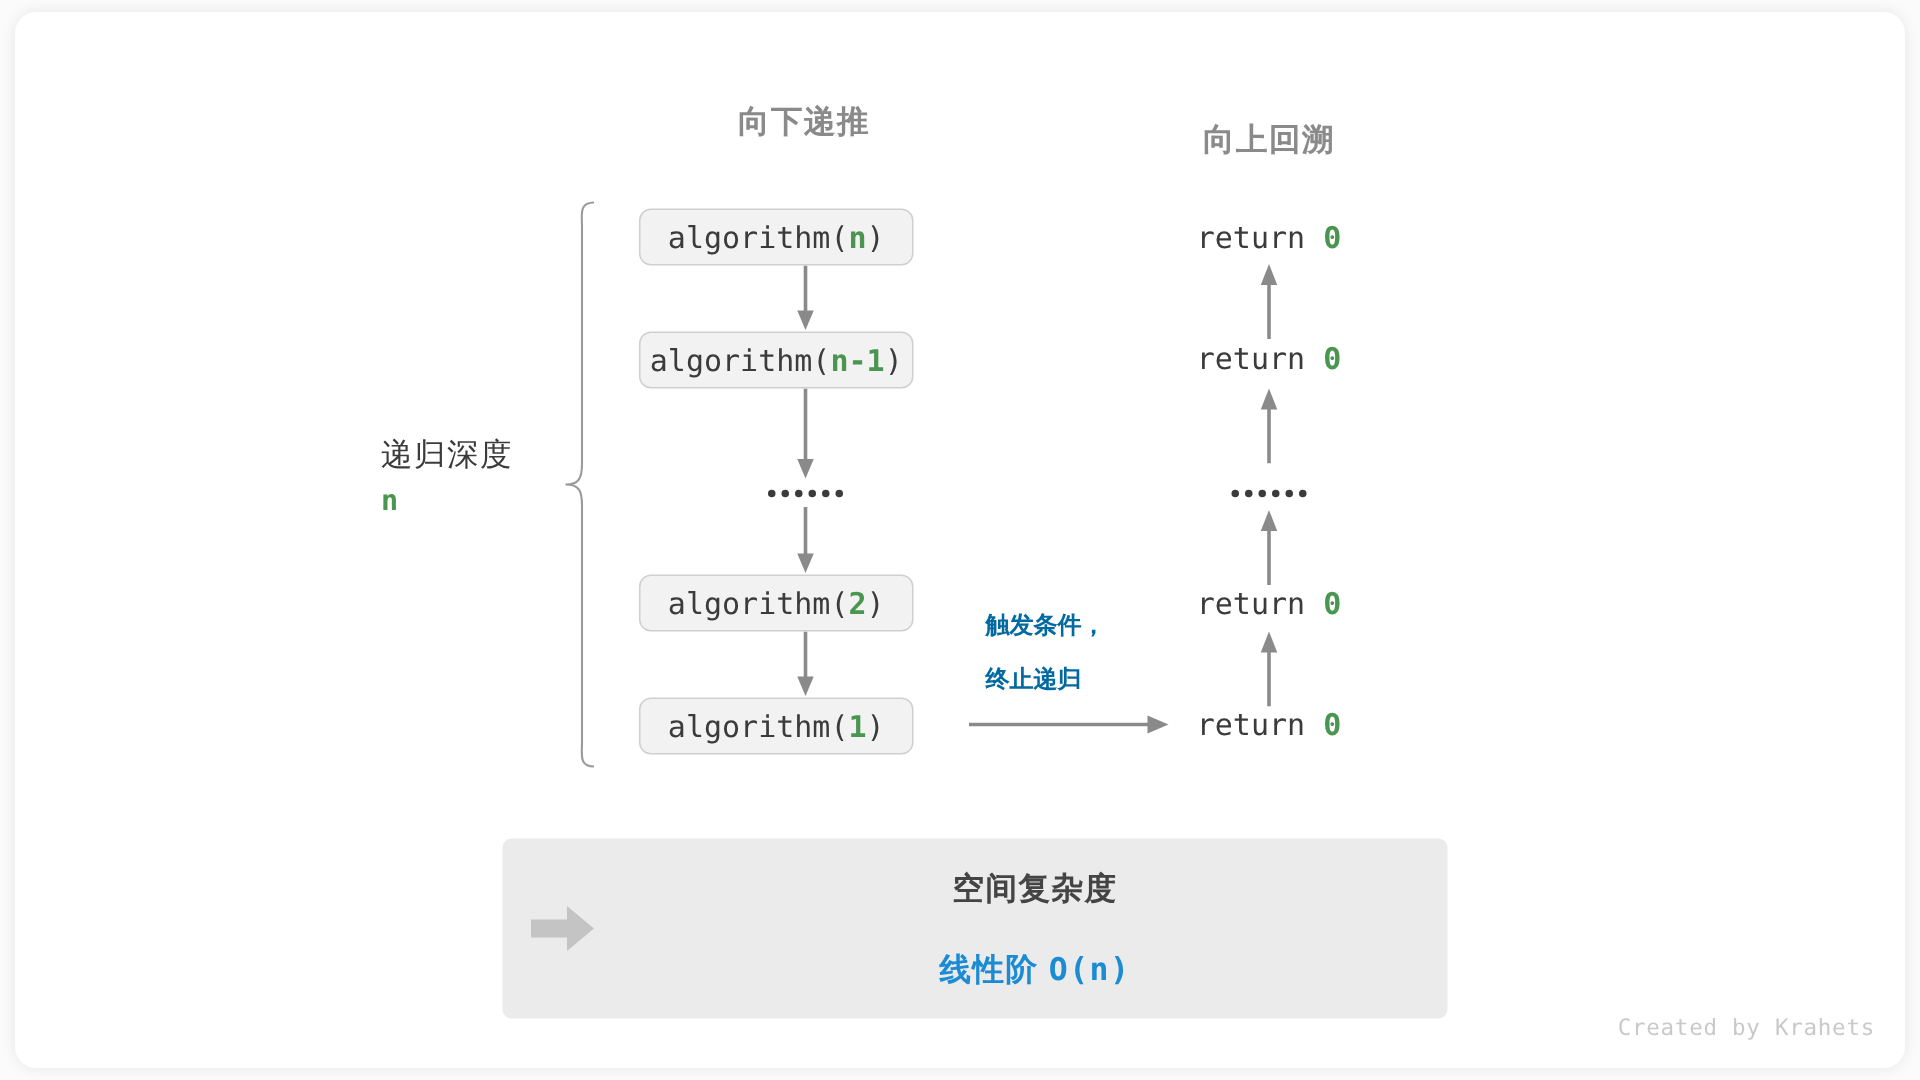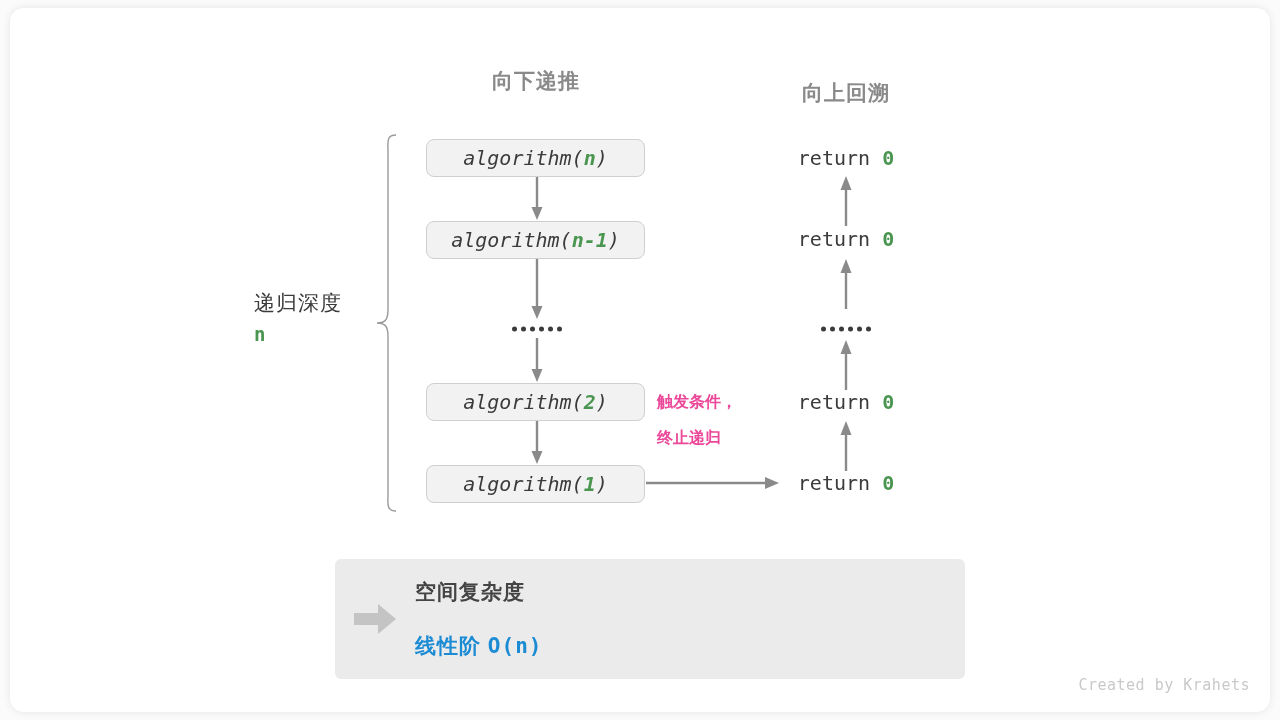--- a/index.html
+++ b/index.html
@@ -42,33 +42,32 @@
     white-space: nowrap;
     transform: translateX(-50%);
   }
   #hdr-down { left: 526px; top: 59px; }
   #hdr-up   { left: 836px; top: 59px; margin-top: 12px; }
 
   
   .call-box {
     position: absolute;
     left: 416px;
-    width: 219px;
+    width: 183px;
     height: 38px;
     background: #f2f2f2;
     border: 1px solid #cfcfcf;
     border-radius: 8px;
     display: flex;
     align-items: center;
     justify-content: center;
     font-family: "DejaVu Sans Mono", "Liberation Mono", monospace;
     font-size: 20px;
     color: #3b3b3b;
     box-sizing: border-box;
-    font-style: italic;
   }
   .call-box .code-var { color: #4a9550; font-weight: bold; }
 
   
   .ret-label {
     position: absolute;
     left: 836px;
     transform: translate(-50%, -50%);
     font-family: "DejaVu Sans Mono", "Liberation Mono", monospace;
     font-size: 20px;
@@ -119,24 +118,24 @@
     font-family: "DejaVu Sans Mono", "Liberation Mono", monospace;
     font-size: 19px;
     font-weight: bold;
     color: #4a9550;
   }
 
   
   #trigger-note {
     position: absolute;
     left: 647px;
-    top: 376px;
+    top: 392px;
     font-size: 16px;
     font-weight: bold;
-    color: #ec4899;
+    color: #0369a1;
     line-height: 36px;
     white-space: nowrap;
   }
 
   
   #summary {
     position: absolute;
     left: 325px;
     top: 551px;
     width: 630px;
@@ -165,21 +164,21 @@
 
   #summary-arrow {
     width: 80px;
     display: flex;
     justify-content: center;
     align-items: center;
   }
 
   #summary-right {
     flex: 1;
-    text-align: left;
+    text-align: center;
     white-space: nowrap;
   }
   #summary-right .sr-title {
     display: block;
     font-size: 21px;
     font-weight: bold;
     color: #444444;
     letter-spacing: 1px;
   }
   #summary-right .sr-value {

